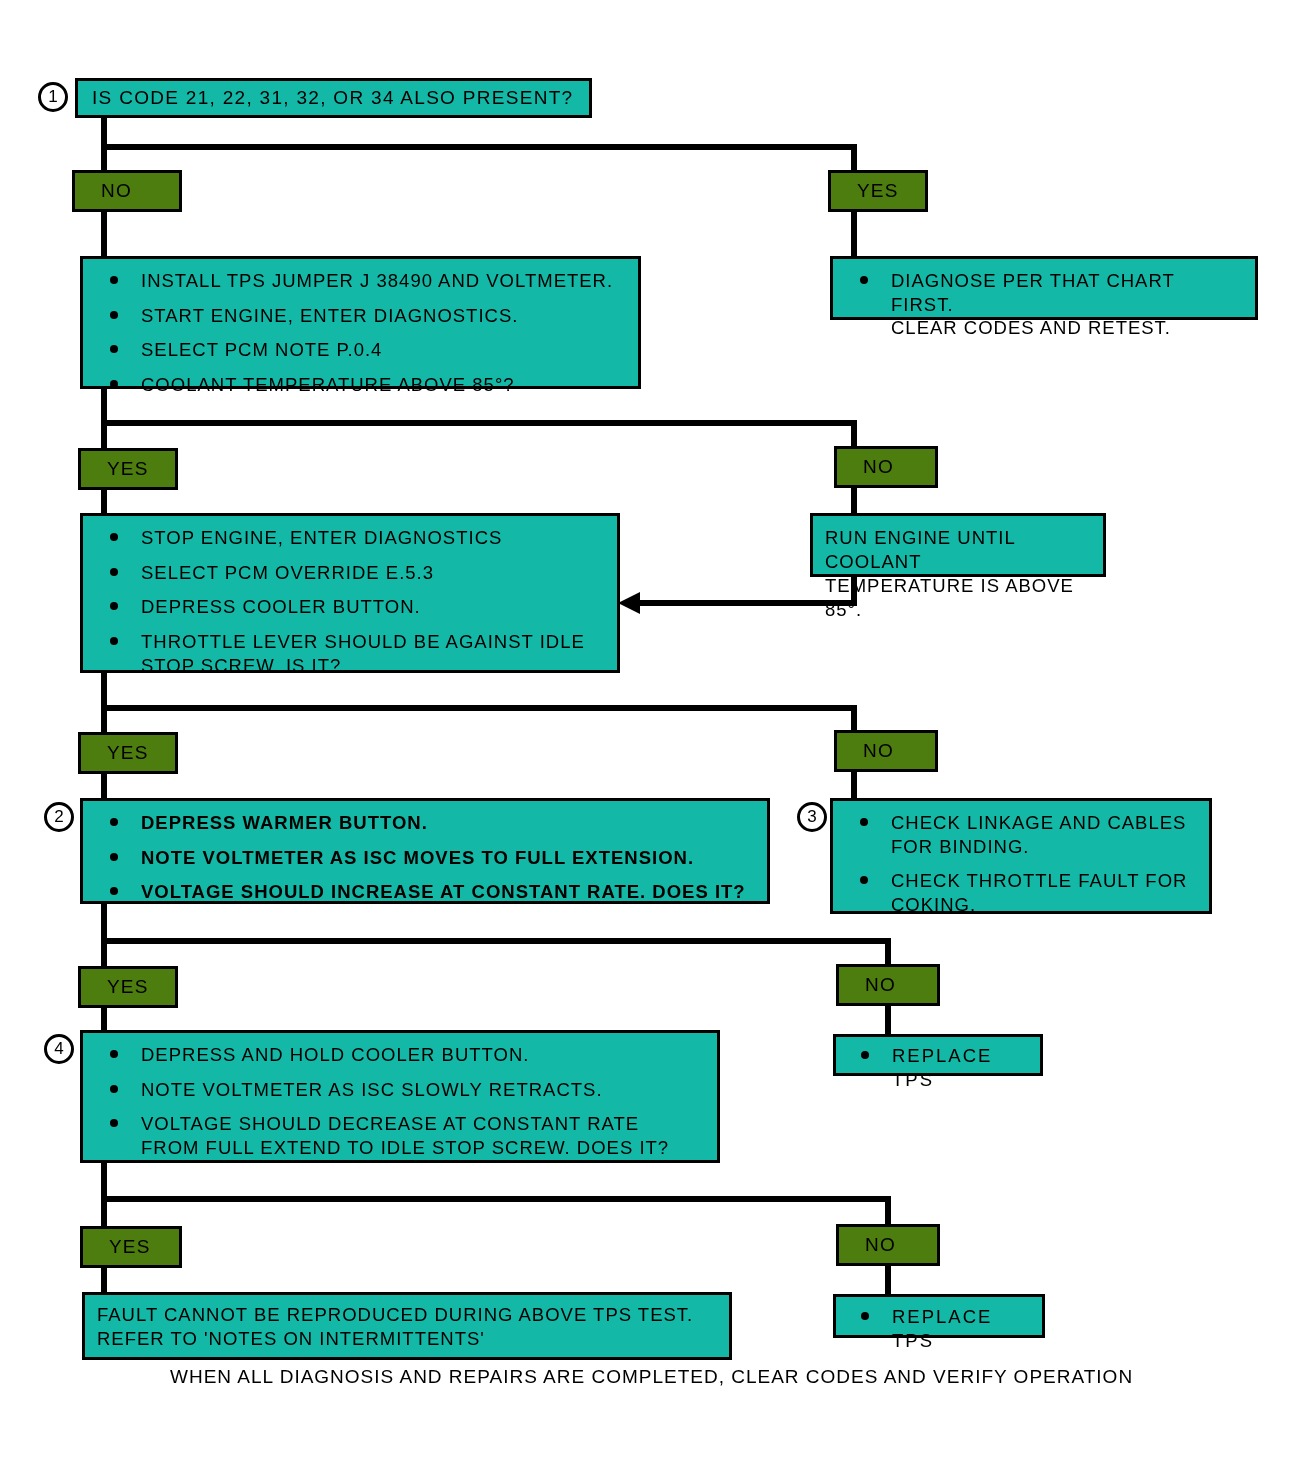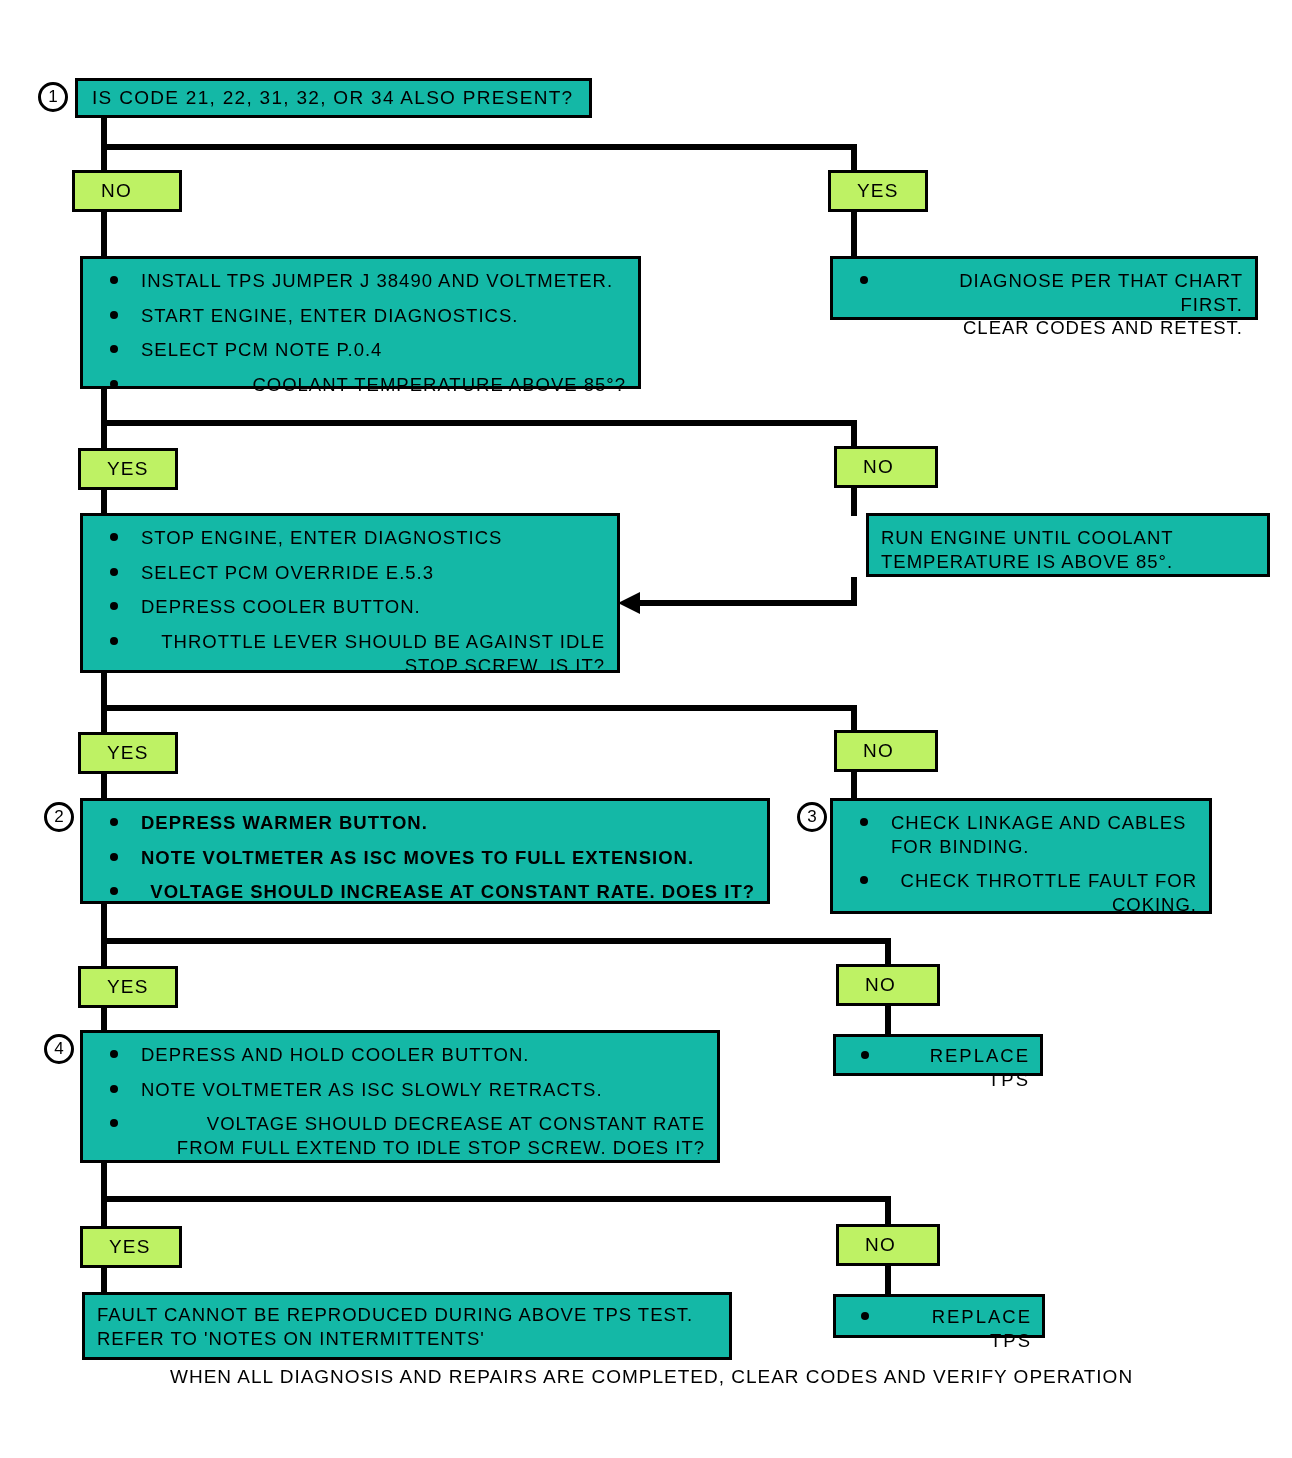--- a/index.html
+++ b/index.html
@@ -2,31 +2,31 @@
 <html><head>
 <meta charset="utf-8">
 <style>
   html,body{margin:0;padding:0;background:#ffffff;}
   body{width:1292px;height:1458px;font-family:"Liberation Sans",sans-serif;}
   #sheet{position:relative;width:1292px;height:1458px;overflow:hidden;background:#fff;}
 
   
   .line-v{position:absolute;background:#000;width:6px;}
   .line-h{position:absolute;background:#000;height:6px;}
-  .ynbox{position:absolute;box-sizing:border-box;border:3px solid #000;background:#bef264;
+  .ynbox{position:absolute;box-sizing:border-box;border:3px solid #000;background:#4d7c0f;
          display:flex;align-items:center;padding-left:26px;
          font-size:19px;letter-spacing:1.2px;color:#000;font-weight:400;}
   .content{position:absolute;box-sizing:border-box;border:3px solid #000;background:#14b8a6;
            padding:10px 12px 10px 12px;}
 
   
   ul.bl{list-style:none;margin:0;padding:0;}
   ul.bl>li{position:relative;padding-left:46px;font-size:18.5px;line-height:1.28;
            letter-spacing:1.0px;color:#000;margin:0 0 11px 0;white-space:pre-line;}
-  ul.bl>li:last-child{margin-bottom:0;text-align:right;}
+  ul.bl>li:last-child{margin-bottom:0;}
   ul.bl>li::before{content:"";position:absolute;left:15px;top:7px;width:8px;height:8px;
                    border-radius:50%;background:#000;}
 
   .plaintext{font-size:18.5px;line-height:1.30;letter-spacing:1.0px;color:#000;white-space:pre-line;}
 
   
   .circ{position:absolute;width:30px;height:30px;border:3px solid #000;border-radius:50%;
         background:#fff;display:flex;align-items:center;justify-content:center;
         font-size:17px;color:#000;box-sizing:border-box;}
 
@@ -100,21 +100,21 @@
   <div class="content" style="left:80px;top:513px;width:540px;height:160px;">
     <ul class="bl">
       <li>STOP ENGINE, ENTER DIAGNOSTICS</li>
       <li>SELECT PCM OVERRIDE  E.5.3</li>
       <li>DEPRESS  COOLER  BUTTON.</li>
       <li>THROTTLE LEVER SHOULD BE AGAINST IDLE
 STOP SCREW.  IS IT?</li>
     </ul>
   </div>
 
-  <div class="content" style="left:866px;top:513px;width:404px;height:64px;">
+  <div class="content" style="left:810px;top:513px;width:296px;height:64px;">
     <div class="plaintext">RUN ENGINE UNTIL COOLANT
 TEMPERATURE IS ABOVE 85°.</div>
   </div>
 
   <div class="line-v" style="left:851px;top:577px;height:29px;"></div>
   <div class="line-h" style="left:640px;top:600px;width:214px;"></div>
   <div class="arrowL" style="left:618px;top:592px;"></div>
 
   <div class="line-v" style="left:101px;top:673px;height:80px;"></div>
   <div class="line-h" style="left:101px;top:705px;width:756px;"></div>

